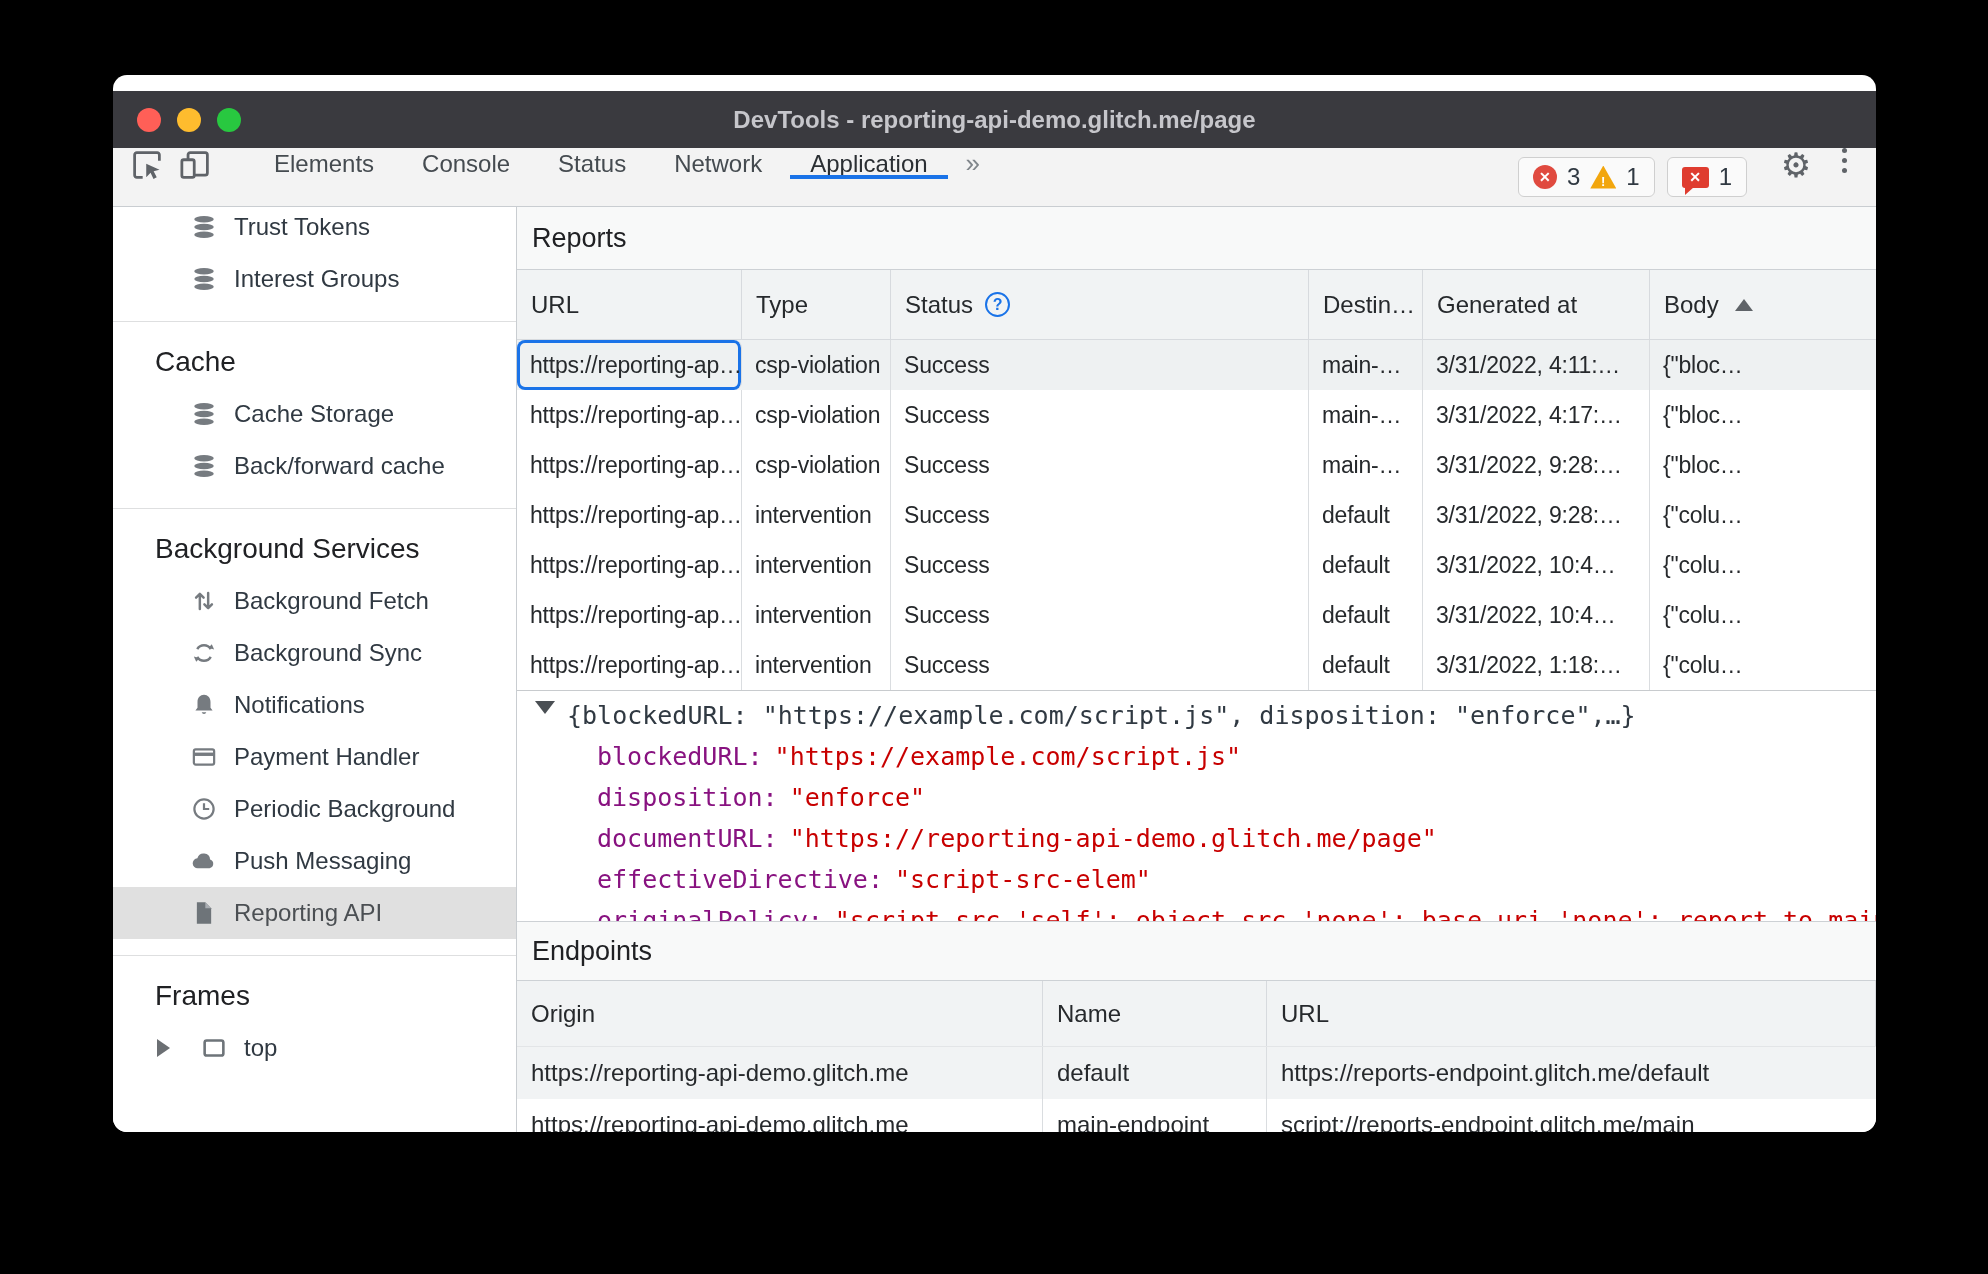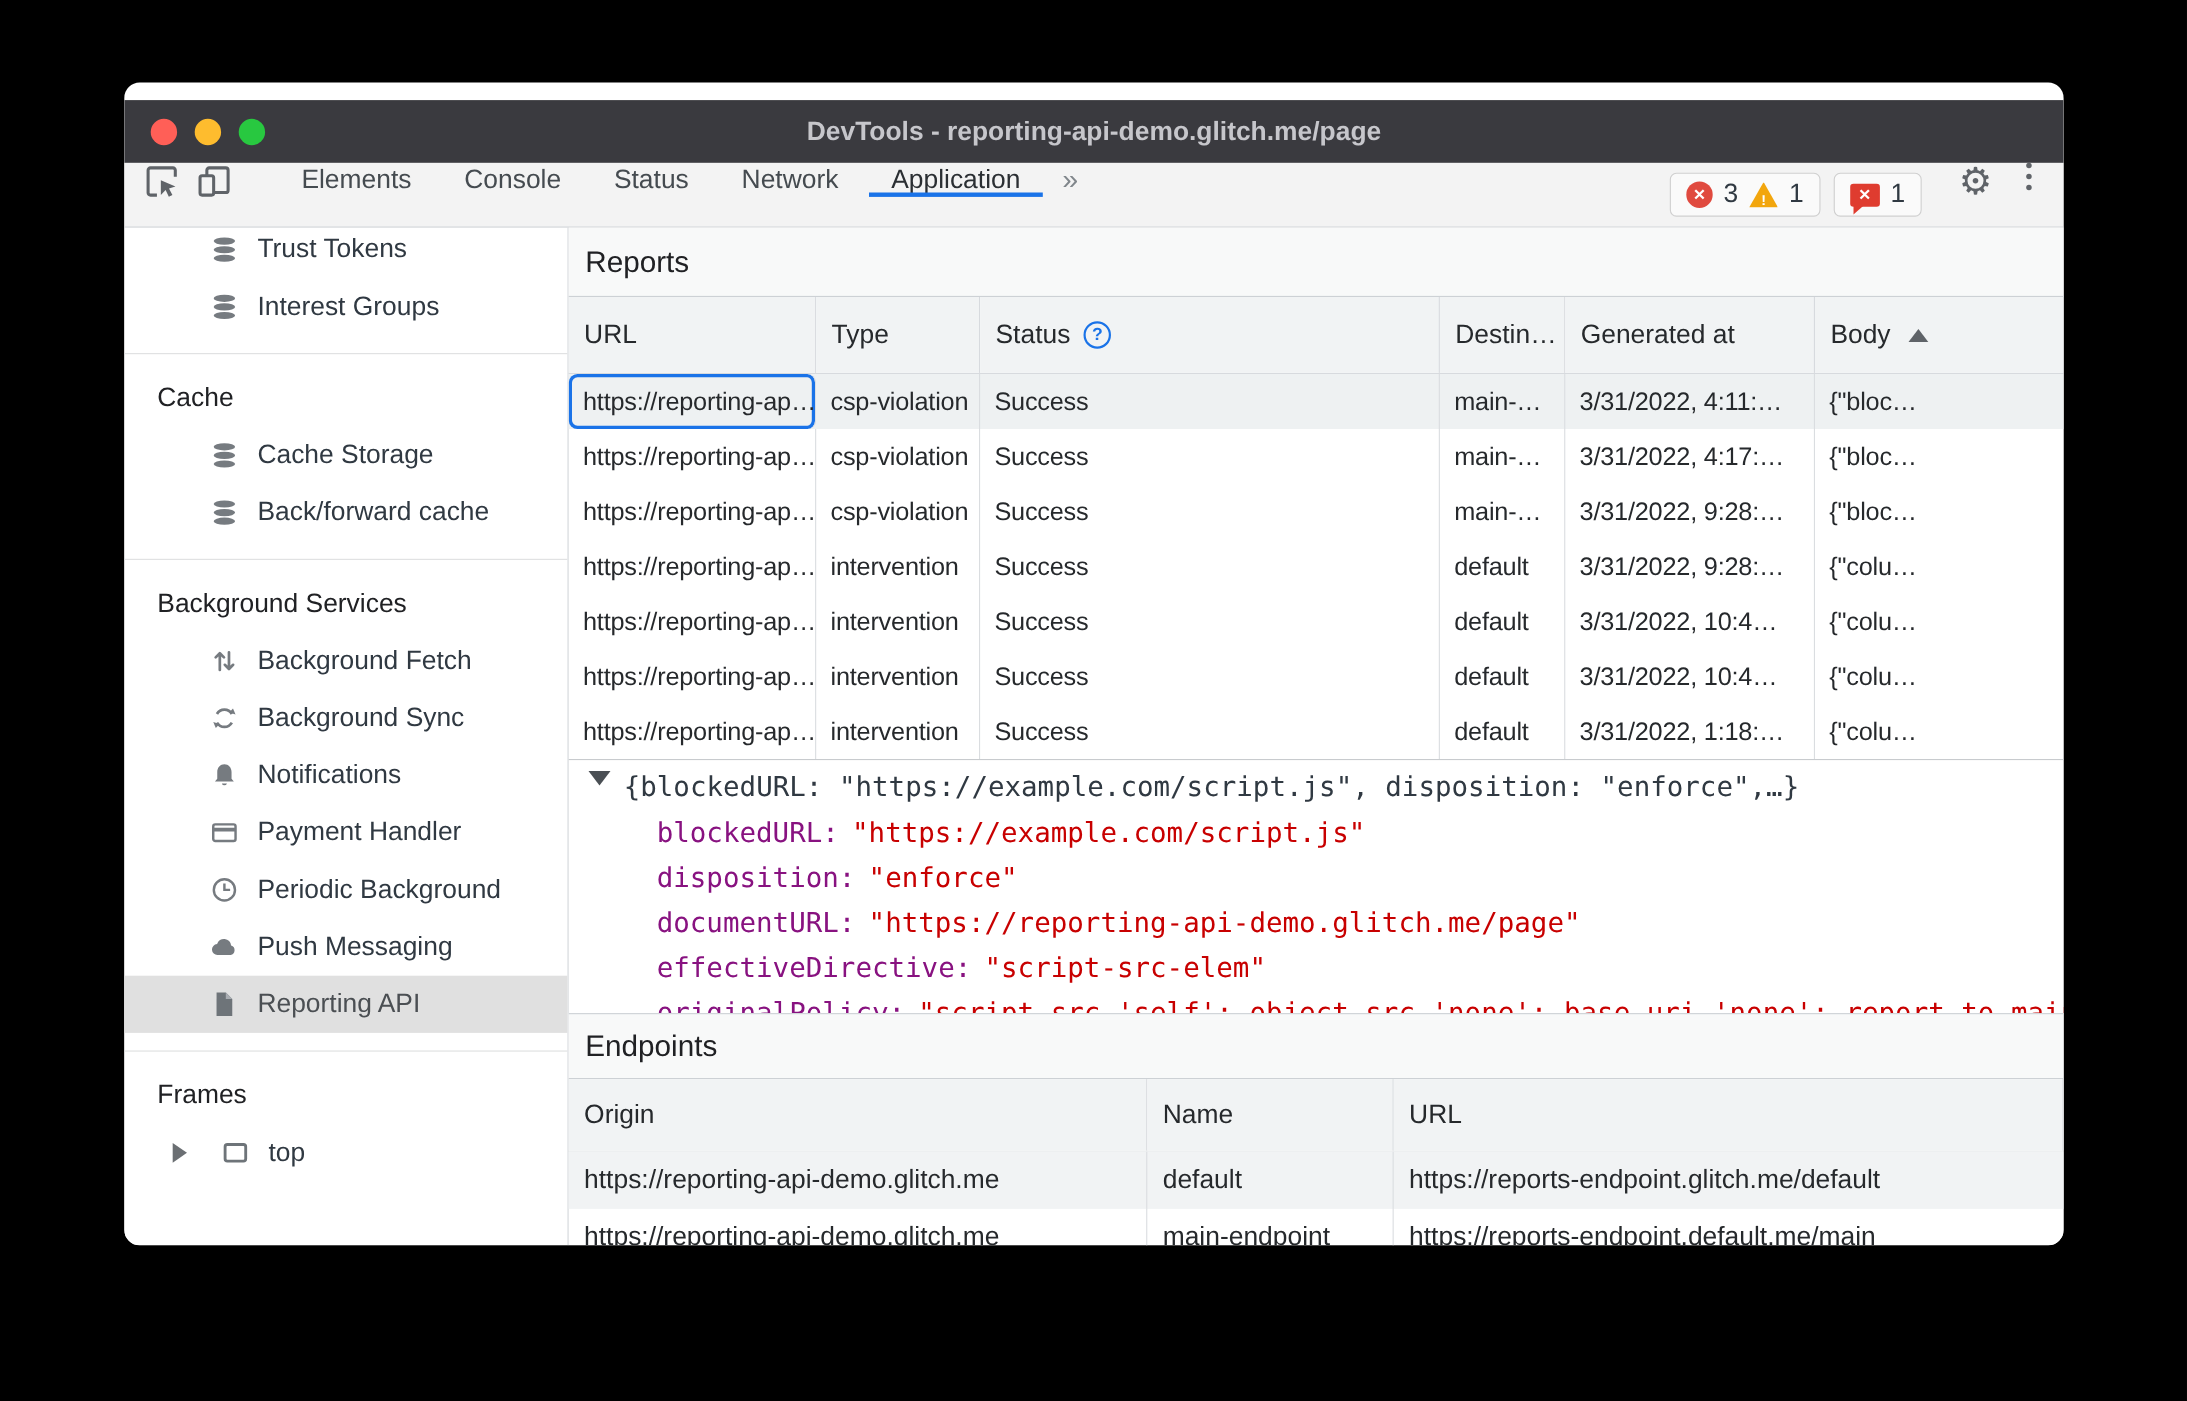--- a/index.html
+++ b/index.html
@@ -39,21 +39,21 @@
   .gear { font-size:34px; color:#5f6368; line-height:1; }
   .dots { display:flex; flex-direction:column; gap:5px; }
   .dots i { width:5px; height:5px; border-radius:50%; background:#5f6368; }
 
   
   .main { flex:1; display:flex; min-height:0; }
   .sidebar { width:404px; flex:0 0 404px; border-right:1px solid #c9cdd1; overflow:hidden; background:#fff; }
   .sb-scroll { margin-top:-12px; }
   .sb-group { padding:6px 0 16px; border-bottom:1px solid #dedfe0; }
   .sb-group:last-child { border-bottom:none; }
-  .sb-header { height:52px; display:flex; align-items:center; padding-left:30px; font-size:24px; color:#202124; margin-top:8px; }
+  .sb-header { height:52px; display:flex; align-items:center; padding-left:42px; font-size:28px; color:#202124; margin-top:8px; }
   .sb-item { height:52px; display:flex; align-items:center; gap:17px; padding-left:78px; font-size:24px; color:#303942; cursor:pointer; white-space:nowrap; }
   .sb-item.sel { background:#e0e0e0; color:#4b4f53; }
   .sb-item .ic { width:26px; height:26px; flex:0 0 26px; }
   .frame-item { padding-left:44px;text-align:center; }
   .tri-r { width:0; height:0; border-top:9px solid transparent; border-bottom:9px solid transparent; border-left:13px solid #6b6f73; margin-right:14px; }
 
   
   .content { flex:1; display:flex; flex-direction:column; min-width:0; background:#fff; }
   .sec-strip { height:63px; background:#f8f9f9; border-bottom:1px solid #cdd1d5; display:flex; align-items:center; padding-left:15px;
                font-size:27px; color:#202124; flex:0 0 auto; }
@@ -387,20 +387,20 @@
             <div class="ecell h">URL</div>
           </div>
           <div class="erow shade">
             <div class="ecell">https://reporting-api-demo.glitch.me</div>
             <div class="ecell">default</div>
             <div class="ecell">https://reports-endpoint.glitch.me/default</div>
           </div>
           <div class="erow">
             <div class="ecell">https://reporting-api-demo.glitch.me</div>
             <div class="ecell">main-endpoint</div>
-            <div class="ecell">https://reports-endpoint.default.me/main</div>
+            <div class="ecell">script://reports-endpoint.glitch.me/main</div>
           </div>
         </div>
 
       </div>
     </div>
   </div>
 </div>
 
 </body></html>

